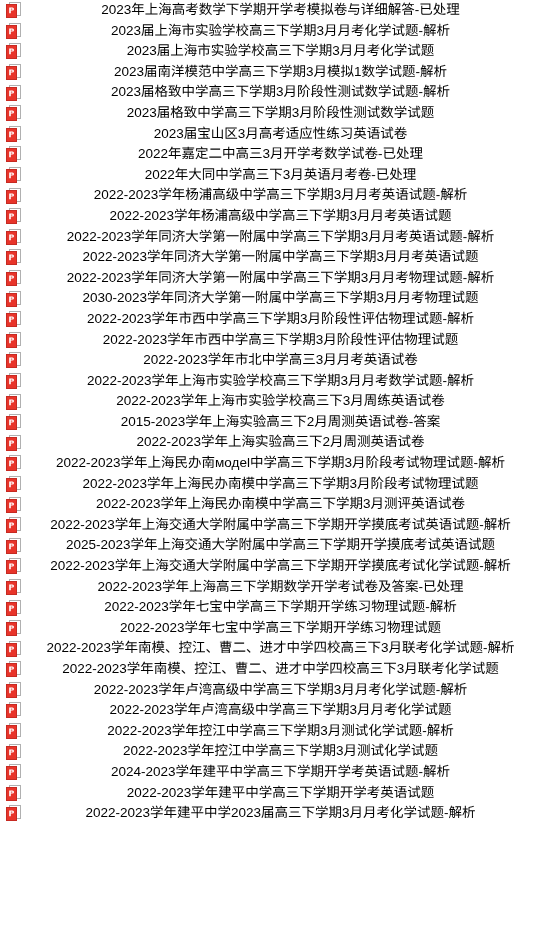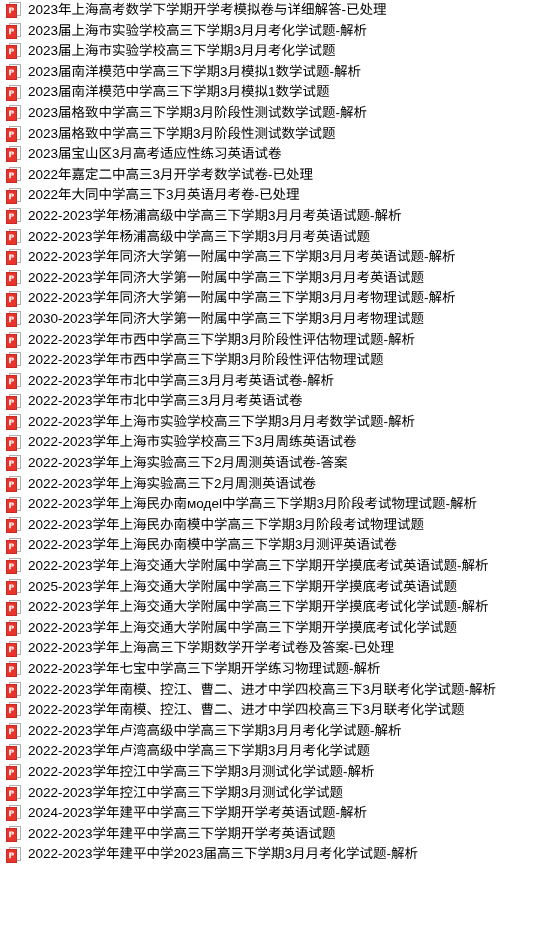--- a/index.html
+++ b/index.html
@@ -45,20 +45,21 @@
   }
   .file-label {
     flex: 1 1 auto;
     font-size: 13.5px;
     line-height: 20.6px;
     color: #000000;
     letter-spacing: 0px;
     overflow: hidden;
     text-overflow: clip;
     white-space: nowrap;
+    text-align: center;
   }
 </style>
 </head>
 <body>
 
 <ul id="file-list">
   <li class="file-row">
     <span class="file-icon">
       <svg viewBox="0 0 15 16" xmlns="http://www.w3.org/2000/svg">
         <rect x="3.5" y="0.5" width="11" height="13" fill="#ffffff" stroke="#b0b0b0" stroke-width="1"></rect>
@@ -99,31 +100,20 @@
       <svg viewBox="0 0 15 16" xmlns="http://www.w3.org/2000/svg">
         <rect x="3.5" y="0.5" width="11" height="13" fill="#ffffff" stroke="#b0b0b0" stroke-width="1"></rect>
         <rect x="0.5" y="2.5" width="10" height="13" fill="#e8342a" stroke="#c62a22" stroke-width="1"></rect>
         <path d="M3.2 5.4 h3.2 a1.6 1.6 0 0 1 0 3.2 h-1.6 v2.6 h-1.6 z" fill="#ffffff"></path>
         <rect x="4.8" y="6.6" width="1.6" height="1.0" fill="#e8342a"></rect>
       </svg>
     </span>
     <span class="file-label">2023届南洋模范中学高三下学期3月模拟1数学试题-解析</span>
   </li>
 
-  <li class="file-row">
-    <span class="file-icon">
-      <svg viewBox="0 0 15 16" xmlns="http://www.w3.org/2000/svg">
-        <rect x="3.5" y="0.5" width="11" height="13" fill="#ffffff" stroke="#b0b0b0" stroke-width="1"></rect>
-        <rect x="0.5" y="2.5" width="10" height="13" fill="#e8342a" stroke="#c62a22" stroke-width="1"></rect>
-        <path d="M3.2 5.4 h3.2 a1.6 1.6 0 0 1 0 3.2 h-1.6 v2.6 h-1.6 z" fill="#ffffff"></path>
-        <rect x="4.8" y="6.6" width="1.6" height="1.0" fill="#e8342a"></rect>
-      </svg>
-    </span>
-    <span class="file-label">2023届南洋模范中学高三下学期3月模拟1数学试题</span>
-  </li>
 
   <li class="file-row">
     <span class="file-icon">
       <svg viewBox="0 0 15 16" xmlns="http://www.w3.org/2000/svg">
         <rect x="3.5" y="0.5" width="11" height="13" fill="#ffffff" stroke="#b0b0b0" stroke-width="1"></rect>
         <rect x="0.5" y="2.5" width="10" height="13" fill="#e8342a" stroke="#c62a22" stroke-width="1"></rect>
         <path d="M3.2 5.4 h3.2 a1.6 1.6 0 0 1 0 3.2 h-1.6 v2.6 h-1.6 z" fill="#ffffff"></path>
         <rect x="4.8" y="6.6" width="1.6" height="1.0" fill="#e8342a"></rect>
       </svg>
     </span>
@@ -267,31 +257,20 @@
       <svg viewBox="0 0 15 16" xmlns="http://www.w3.org/2000/svg">
         <rect x="3.5" y="0.5" width="11" height="13" fill="#ffffff" stroke="#b0b0b0" stroke-width="1"></rect>
         <rect x="0.5" y="2.5" width="10" height="13" fill="#e8342a" stroke="#c62a22" stroke-width="1"></rect>
         <path d="M3.2 5.4 h3.2 a1.6 1.6 0 0 1 0 3.2 h-1.6 v2.6 h-1.6 z" fill="#ffffff"></path>
         <rect x="4.8" y="6.6" width="1.6" height="1.0" fill="#e8342a"></rect>
       </svg>
     </span>
     <span class="file-label">2022-2023学年市西中学高三下学期3月阶段性评估物理试题</span>
   </li>
 
-  <li class="file-row">
-    <span class="file-icon">
-      <svg viewBox="0 0 15 16" xmlns="http://www.w3.org/2000/svg">
-        <rect x="3.5" y="0.5" width="11" height="13" fill="#ffffff" stroke="#b0b0b0" stroke-width="1"></rect>
-        <rect x="0.5" y="2.5" width="10" height="13" fill="#e8342a" stroke="#c62a22" stroke-width="1"></rect>
-        <path d="M3.2 5.4 h3.2 a1.6 1.6 0 0 1 0 3.2 h-1.6 v2.6 h-1.6 z" fill="#ffffff"></path>
-        <rect x="4.8" y="6.6" width="1.6" height="1.0" fill="#e8342a"></rect>
-      </svg>
-    </span>
-    <span class="file-label">2022-2023学年市北中学高三3月月考英语试卷-解析</span>
-  </li>
 
   <li class="file-row">
     <span class="file-icon">
       <svg viewBox="0 0 15 16" xmlns="http://www.w3.org/2000/svg">
         <rect x="3.5" y="0.5" width="11" height="13" fill="#ffffff" stroke="#b0b0b0" stroke-width="1"></rect>
         <rect x="0.5" y="2.5" width="10" height="13" fill="#e8342a" stroke="#c62a22" stroke-width="1"></rect>
         <path d="M3.2 5.4 h3.2 a1.6 1.6 0 0 1 0 3.2 h-1.6 v2.6 h-1.6 z" fill="#ffffff"></path>
         <rect x="4.8" y="6.6" width="1.6" height="1.0" fill="#e8342a"></rect>
       </svg>
     </span>
@@ -325,21 +304,21 @@
 
   <li class="file-row">
     <span class="file-icon">
       <svg viewBox="0 0 15 16" xmlns="http://www.w3.org/2000/svg">
         <rect x="3.5" y="0.5" width="11" height="13" fill="#ffffff" stroke="#b0b0b0" stroke-width="1"></rect>
         <rect x="0.5" y="2.5" width="10" height="13" fill="#e8342a" stroke="#c62a22" stroke-width="1"></rect>
         <path d="M3.2 5.4 h3.2 a1.6 1.6 0 0 1 0 3.2 h-1.6 v2.6 h-1.6 z" fill="#ffffff"></path>
         <rect x="4.8" y="6.6" width="1.6" height="1.0" fill="#e8342a"></rect>
       </svg>
     </span>
-    <span class="file-label">2022-2023学年上海实验高三下2月周测英语试卷-答案</span>
+    <span class="file-label">2015-2023学年上海实验高三下2月周测英语试卷-答案</span>
   </li>
 
   <li class="file-row">
     <span class="file-icon">
       <svg viewBox="0 0 15 16" xmlns="http://www.w3.org/2000/svg">
         <rect x="3.5" y="0.5" width="11" height="13" fill="#ffffff" stroke="#b0b0b0" stroke-width="1"></rect>
         <rect x="0.5" y="2.5" width="10" height="13" fill="#e8342a" stroke="#c62a22" stroke-width="1"></rect>
         <path d="M3.2 5.4 h3.2 a1.6 1.6 0 0 1 0 3.2 h-1.6 v2.6 h-1.6 z" fill="#ffffff"></path>
         <rect x="4.8" y="6.6" width="1.6" height="1.0" fill="#e8342a"></rect>
       </svg>
@@ -412,31 +391,20 @@
       <svg viewBox="0 0 15 16" xmlns="http://www.w3.org/2000/svg">
         <rect x="3.5" y="0.5" width="11" height="13" fill="#ffffff" stroke="#b0b0b0" stroke-width="1"></rect>
         <rect x="0.5" y="2.5" width="10" height="13" fill="#e8342a" stroke="#c62a22" stroke-width="1"></rect>
         <path d="M3.2 5.4 h3.2 a1.6 1.6 0 0 1 0 3.2 h-1.6 v2.6 h-1.6 z" fill="#ffffff"></path>
         <rect x="4.8" y="6.6" width="1.6" height="1.0" fill="#e8342a"></rect>
       </svg>
     </span>
     <span class="file-label">2022-2023学年上海交通大学附属中学高三下学期开学摸底考试化学试题-解析</span>
   </li>
 
-  <li class="file-row">
-    <span class="file-icon">
-      <svg viewBox="0 0 15 16" xmlns="http://www.w3.org/2000/svg">
-        <rect x="3.5" y="0.5" width="11" height="13" fill="#ffffff" stroke="#b0b0b0" stroke-width="1"></rect>
-        <rect x="0.5" y="2.5" width="10" height="13" fill="#e8342a" stroke="#c62a22" stroke-width="1"></rect>
-        <path d="M3.2 5.4 h3.2 a1.6 1.6 0 0 1 0 3.2 h-1.6 v2.6 h-1.6 z" fill="#ffffff"></path>
-        <rect x="4.8" y="6.6" width="1.6" height="1.0" fill="#e8342a"></rect>
-      </svg>
-    </span>
-    <span class="file-label">2022-2023学年上海交通大学附属中学高三下学期开学摸底考试化学试题</span>
-  </li>
 
   <li class="file-row">
     <span class="file-icon">
       <svg viewBox="0 0 15 16" xmlns="http://www.w3.org/2000/svg">
         <rect x="3.5" y="0.5" width="11" height="13" fill="#ffffff" stroke="#b0b0b0" stroke-width="1"></rect>
         <rect x="0.5" y="2.5" width="10" height="13" fill="#e8342a" stroke="#c62a22" stroke-width="1"></rect>
         <path d="M3.2 5.4 h3.2 a1.6 1.6 0 0 1 0 3.2 h-1.6 v2.6 h-1.6 z" fill="#ffffff"></path>
         <rect x="4.8" y="6.6" width="1.6" height="1.0" fill="#e8342a"></rect>
       </svg>
     </span>
@@ -448,20 +416,31 @@
       <svg viewBox="0 0 15 16" xmlns="http://www.w3.org/2000/svg">
         <rect x="3.5" y="0.5" width="11" height="13" fill="#ffffff" stroke="#b0b0b0" stroke-width="1"></rect>
         <rect x="0.5" y="2.5" width="10" height="13" fill="#e8342a" stroke="#c62a22" stroke-width="1"></rect>
         <path d="M3.2 5.4 h3.2 a1.6 1.6 0 0 1 0 3.2 h-1.6 v2.6 h-1.6 z" fill="#ffffff"></path>
         <rect x="4.8" y="6.6" width="1.6" height="1.0" fill="#e8342a"></rect>
       </svg>
     </span>
     <span class="file-label">2022-2023学年七宝中学高三下学期开学练习物理试题-解析</span>
   </li>
 
+  <li class="file-row">
+    <span class="file-icon">
+      <svg viewBox="0 0 15 16" xmlns="http://www.w3.org/2000/svg">
+        <rect x="3.5" y="0.5" width="11" height="13" fill="#ffffff" stroke="#b0b0b0" stroke-width="1"></rect>
+        <rect x="0.5" y="2.5" width="10" height="13" fill="#e8342a" stroke="#c62a22" stroke-width="1"></rect>
+        <path d="M3.2 5.4 h3.2 a1.6 1.6 0 0 1 0 3.2 h-1.6 v2.6 h-1.6 z" fill="#ffffff"></path>
+        <rect x="4.8" y="6.6" width="1.6" height="1.0" fill="#e8342a"></rect>
+      </svg>
+    </span>
+    <span class="file-label">2022-2023学年七宝中学高三下学期开学练习物理试题</span>
+  </li>
 
   <li class="file-row">
     <span class="file-icon">
       <svg viewBox="0 0 15 16" xmlns="http://www.w3.org/2000/svg">
         <rect x="3.5" y="0.5" width="11" height="13" fill="#ffffff" stroke="#b0b0b0" stroke-width="1"></rect>
         <rect x="0.5" y="2.5" width="10" height="13" fill="#e8342a" stroke="#c62a22" stroke-width="1"></rect>
         <path d="M3.2 5.4 h3.2 a1.6 1.6 0 0 1 0 3.2 h-1.6 v2.6 h-1.6 z" fill="#ffffff"></path>
         <rect x="4.8" y="6.6" width="1.6" height="1.0" fill="#e8342a"></rect>
       </svg>
     </span>

